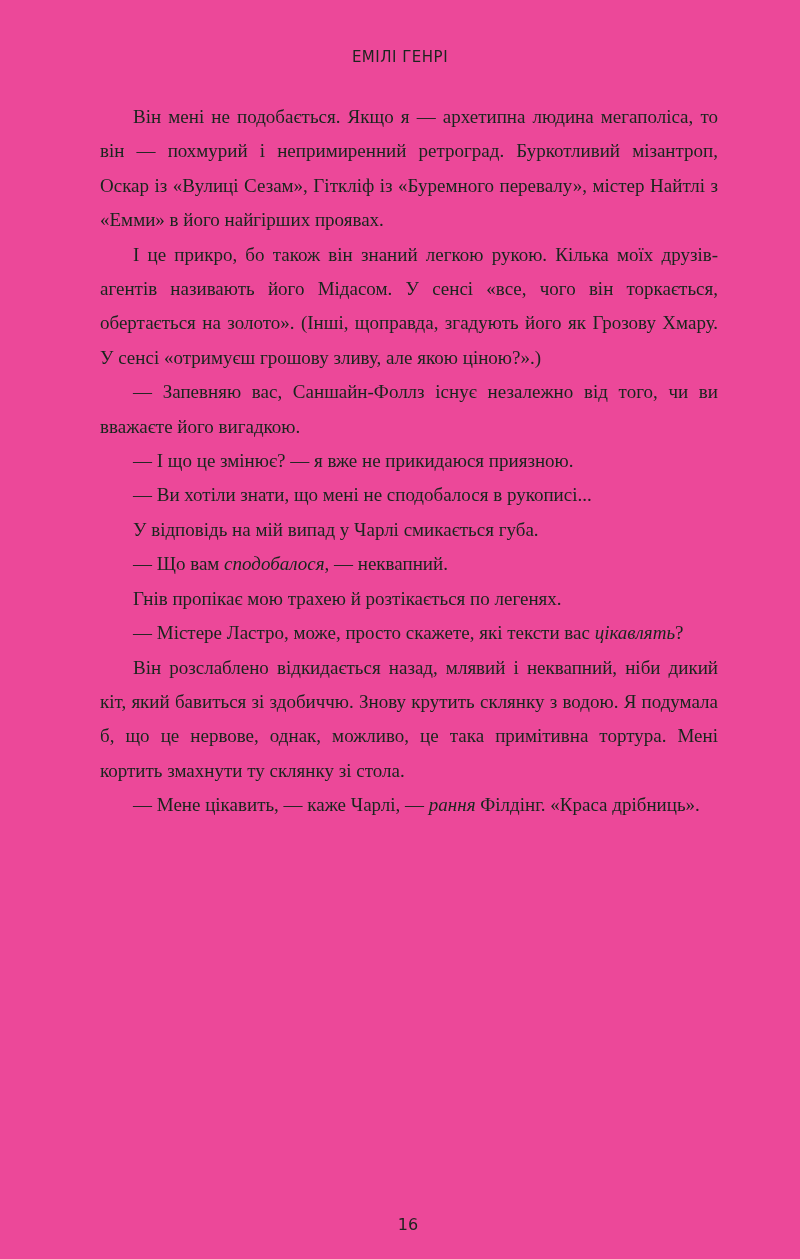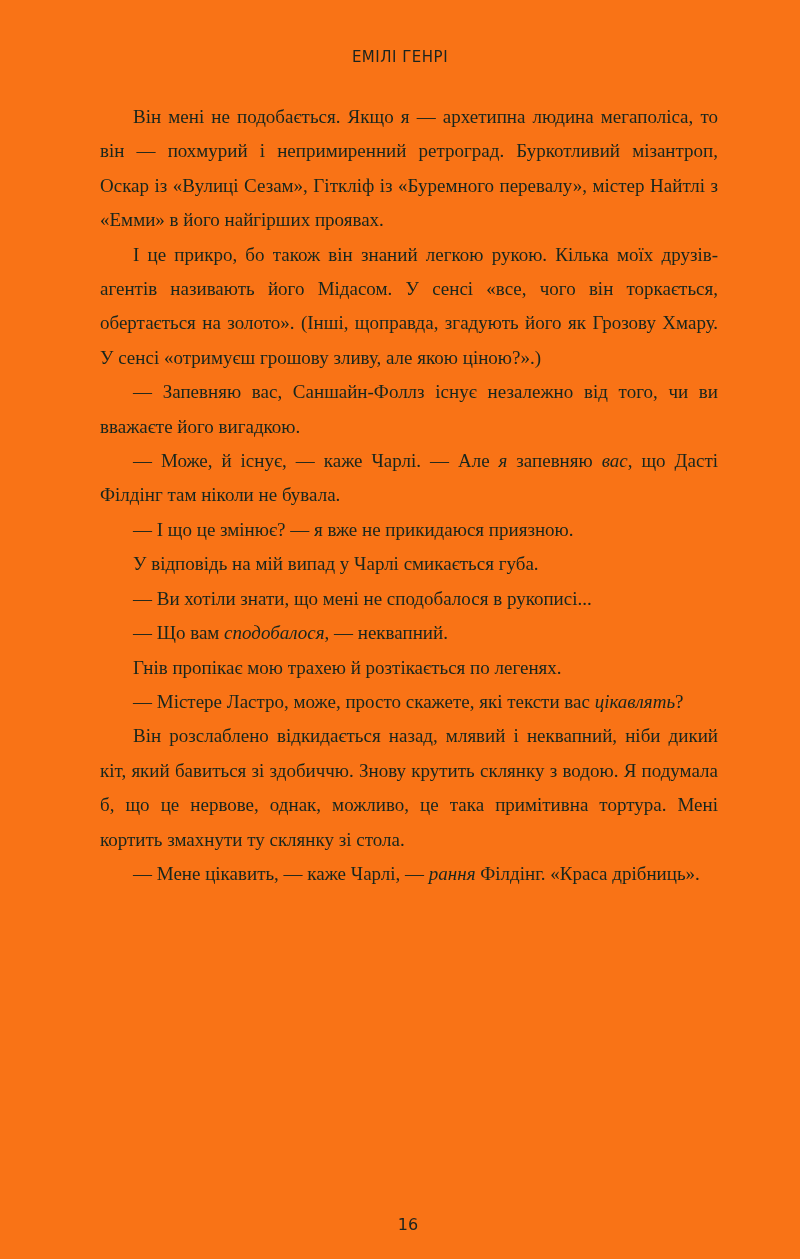--- a/index.html
+++ b/index.html
@@ -1,17 +1,17 @@
 <!DOCTYPE html>
 <html><head>
 <meta charset="utf-8">
 <style>
   html, body { margin: 0; padding: 0; background: #ffffff; }
   body { width: 800px; height: 1259px; position: relative; overflow: hidden; }
-  .page { position: absolute; left: 0; top: 0; width: 800px; height: 1259px; background: #f97316; }
+  .page { position: absolute; left: 0; top: 0; width: 800px; height: 1259px; background: #ec4899; }
   .header {
     position: absolute; top: 48px; left: 0; width: 800px; text-align: center;
     font-family: "DejaVu Sans", sans-serif; font-size: 15px; letter-spacing: 0.5px;
     color: #1c241f;
   }
   .body-text {
     position: absolute; left: 100px; top: 100px; width: 618px;
     font-family: "Liberation Serif", serif; font-size: 19px; line-height: 34.4px;
     color: #18261d; text-align: justify;
   }
@@ -25,24 +25,23 @@
 </head>
 <body>
 
 <div class="page">
   <div class="header">ЕМІЛІ ГЕНРІ</div>
 
   <div class="body-text">
     <p>Він мені не подобається. Якщо я — архетипна людина мегаполіса, то він — похмурий і непримиренний ретроград. Буркотливий мізантроп, Оскар із «Вулиці Сезам», Гіткліф із «Буремного перевалу», містер Найтлі з «Емми» в його найгірших проявах.</p>
     <p>І це прикро, бо також він знаний легкою рукою. Кілька моїх друзів-агентів називають його Мідасом. У сенсі «все, чого він торкається, обертається на золото». (Інші, щоправда, згадують його як Грозову Хмару. У сенсі «отримуєш грошову зливу, але якою ціною?».)</p>
     <p>— Запевняю вас, Саншайн-Фоллз існує незалежно від того, чи ви вважаєте його вигадкою.</p>
-    <p><span>— Може, й існує, — каже Чарлі. — Але </span><i>я</i><span> запевняю </span><i>вас</i><span>, що Дасті Філдінг там ніколи не бувала.</span></p>
     <p>— І що це змінює? — я вже не прикидаюся приязною.</p>
+    <p>— Ви хотіли знати, що мені не сподобалося в рукописі...</p>
     <p>У відповідь на мій випад у Чарлі смикається губа.</p>
-    <p>— Ви хотіли знати, що мені не сподобалося в рукописі...</p>
     <p><span>— Що вам </span><i>сподобалося</i><span>, — неквапний.</span></p>
     <p class="noindent-none">Гнів пропікає мою трахею й розтікається по легенях.</p>
     <p><span>— Містере Ластро, може, просто скажете, які тексти вас </span><i>цікавлять</i><span>?</span></p>
     <p>Він розслаблено відкидається назад, млявий і неквапний, ніби дикий кіт, який бавиться зі здобиччю. Знову крутить склянку з водою. Я подумала б, що це нервове, однак, можливо, це така примітивна тортура. Мені кортить змахнути ту склянку зі стола.</p>
     <p><span>— Мене цікавить, — каже Чарлі, — </span><i>рання</i><span> Філдінг. «Краса дрібниць».</span></p>
   </div>
 
   <div class="pagenum">16</div>
 </div>
 

